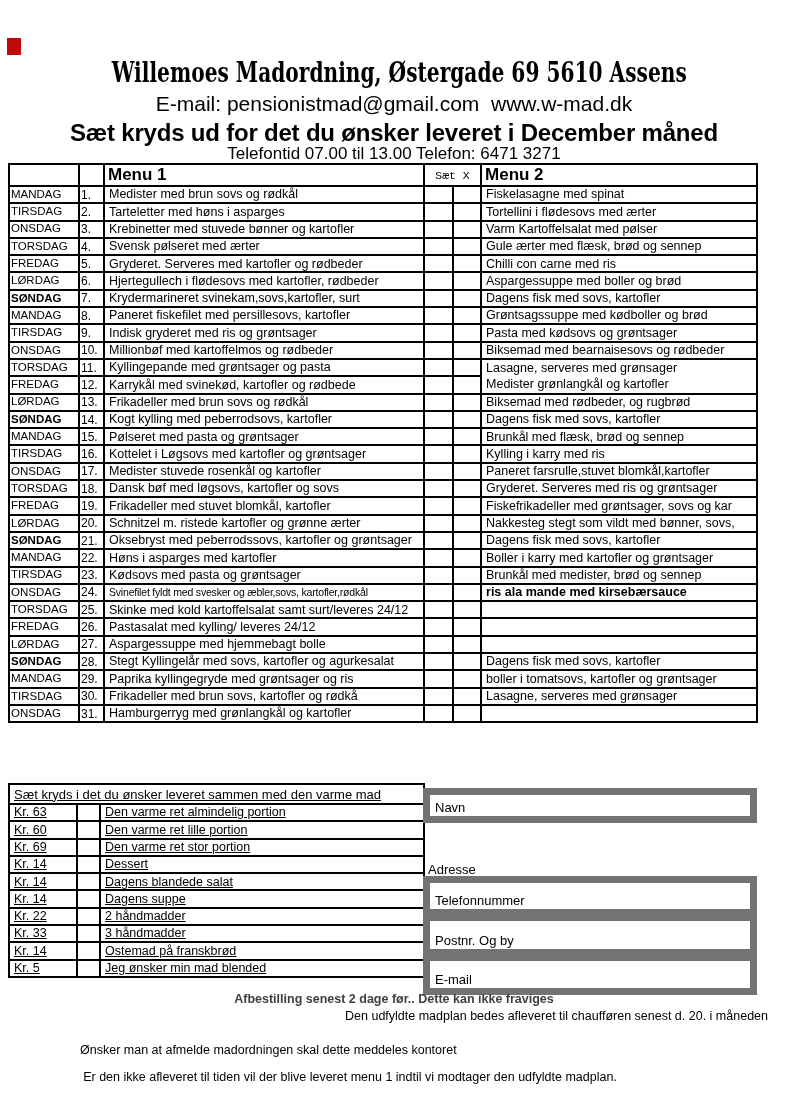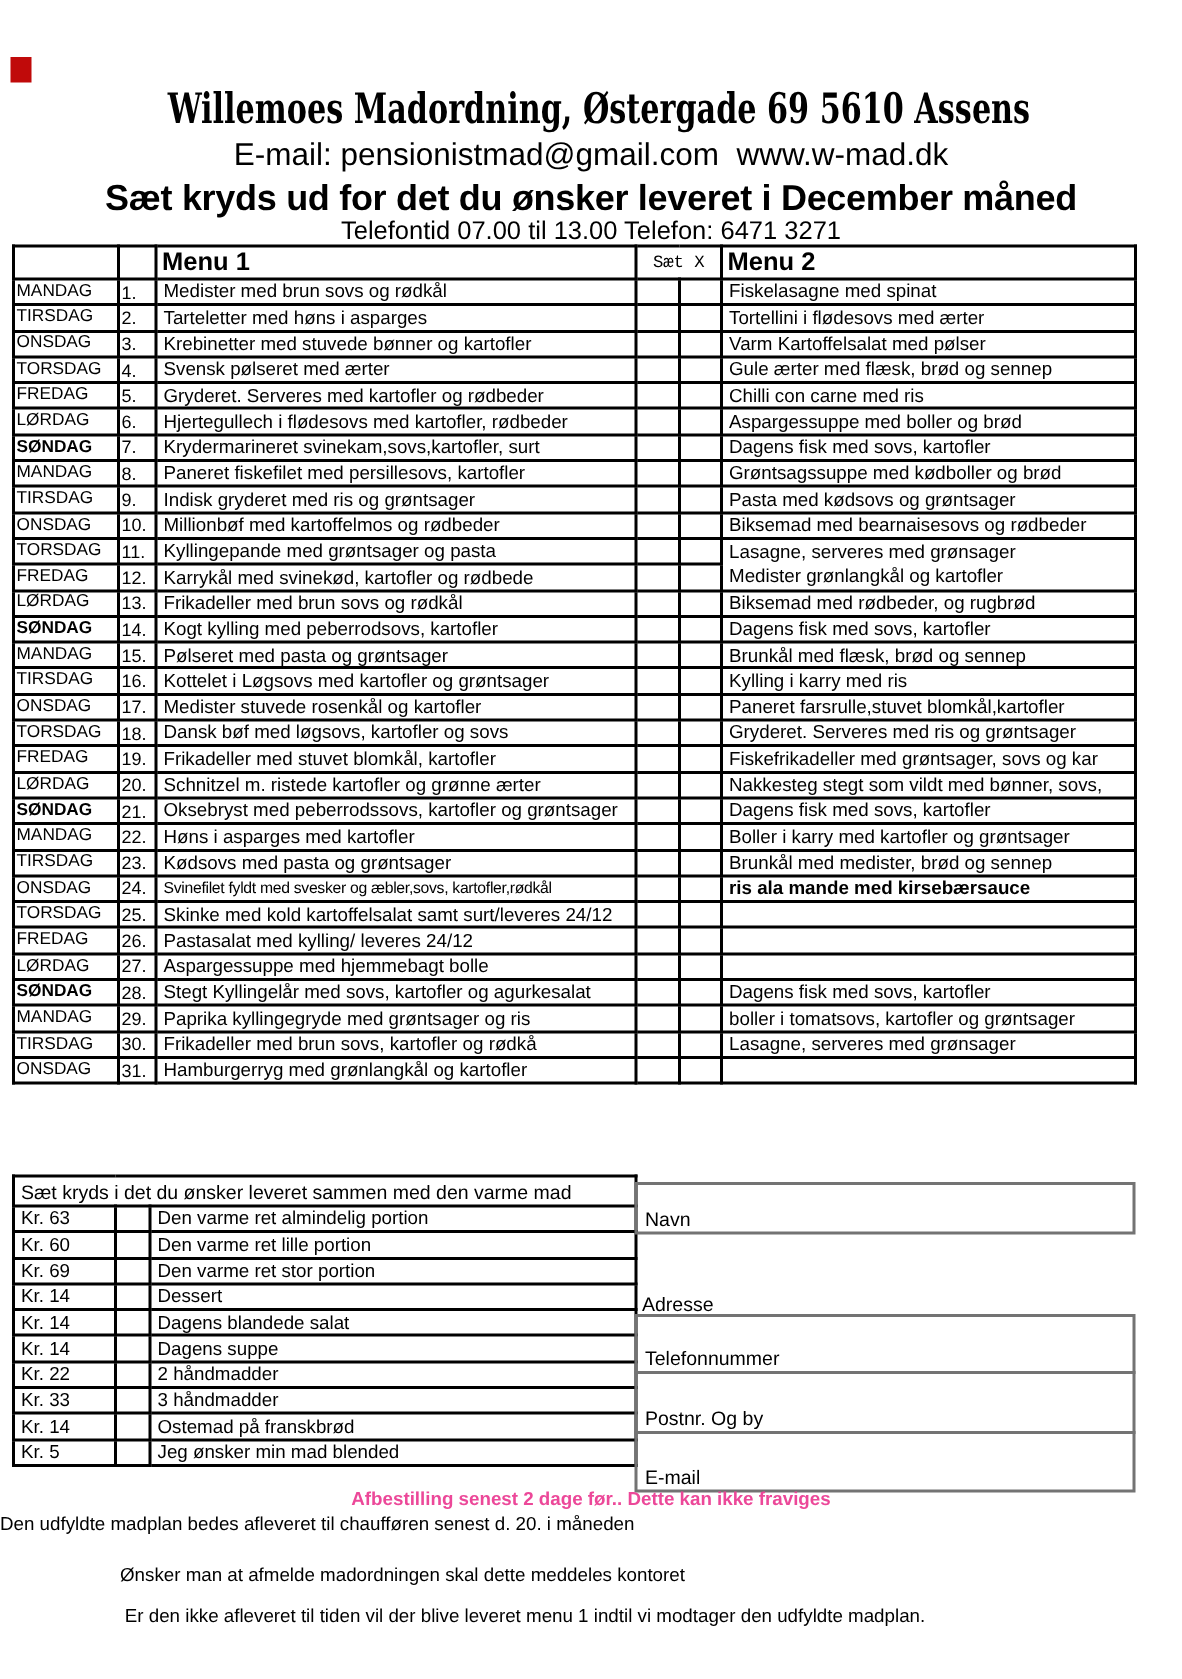--- a/index.html
+++ b/index.html
@@ -24,31 +24,31 @@
   .menu-table th.xhead { text-align:center; font-weight:normal; font-size:11.5px;font-family:Liberation Mono, monospace; }
   .menu-table td { height:17.3px; font-size:12.5px; line-height:1; }
   td.day { font-size:11.5px; padding:0 1px; }
   td.num { font-size:12px; padding:0 1px; }
   td.m1, td.m2 { padding:0 4px; }
   .b { font-weight:bold; }
   td.bold-small { font-weight:normal; font-size:10.5px; letter-spacing:-0.2px; }
   td.open-bottom { border-bottom-style:hidden; }
 
   .price-table { position:absolute; left:8px; top:783px; width:415px; }
-  .price-table td { height:17.3px; font-size:12.5px; line-height:1; padding:0 4px; }
+  .price-table td { height:17.3px; font-size:12.5px; line-height:1; padding:0 4px;text-decoration:underline; }
   .price-table td.full { height:20px; font-size:13px; }
 
   .fields { position:absolute; left:423px; top:788px; width:334px; }
   .fieldbox { display:flex; align-items:flex-end; padding:1px 5px; font-size:13px; }
-  .boxed { border:2px solid #737373; }
+  .boxed { border:7px solid #737373; }
   .pull { margin-top:-2px; }
 
   .footer-line { position:absolute; font-size:12.5px; white-space:nowrap; }
   .f-red { top:992px; left:0; width:788px; text-align:center; font-weight:bold; }
-  .f2 { top:1009px; left:0; width:768px; text-align:left; }
+  .f2 { top:1009px; left:0; width:768px; text-align:right; }
   .f3 { top:1026px; left:0; width:700px; text-align:center;margin-top:44px; }
   .f4 { top:1043px; left:80px; }
 </style>
 </head>
 <body>
 
 <div class="red-mark" style="background: rgb(192, 10, 10);"></div>
 
 <div class="hdr title"><span class="title-inner">Willemoes Madordning, Østergade 69 5610 Assens</span></div>
 <div class="hdr contact">E-mail: pensionistmad@gmail.com  www.w-mad.dk</div>
@@ -399,16 +399,16 @@
       <span>Telefonnummer</span>
     </div>
     <div class="fieldbox boxed pull" style="height: 42px;">
       <span>Postnr. Og by</span>
     </div>
     <div class="fieldbox boxed pull" style="height: 41px;">
       <span>E-mail</span>
     </div>
   </div>
 
-<div class="footer-line f-red" style="color: #ec4899;">Afbestilling senest 2 dage før.. Dette kan ikke fraviges</div>
+<div class="footer-line f-red" style="color: #404040;">Afbestilling senest 2 dage før.. Dette kan ikke fraviges</div>
 <div class="footer-line f2">Den udfyldte madplan bedes afleveret til chaufføren senest d. 20. i måneden</div>
 <div class="footer-line f3">Er den ikke afleveret til tiden vil der blive leveret menu 1 indtil vi modtager den udfyldte madplan.</div>
 <div class="footer-line f4">Ønsker man at afmelde madordningen skal dette meddeles kontoret</div>
 
 </body></html>

